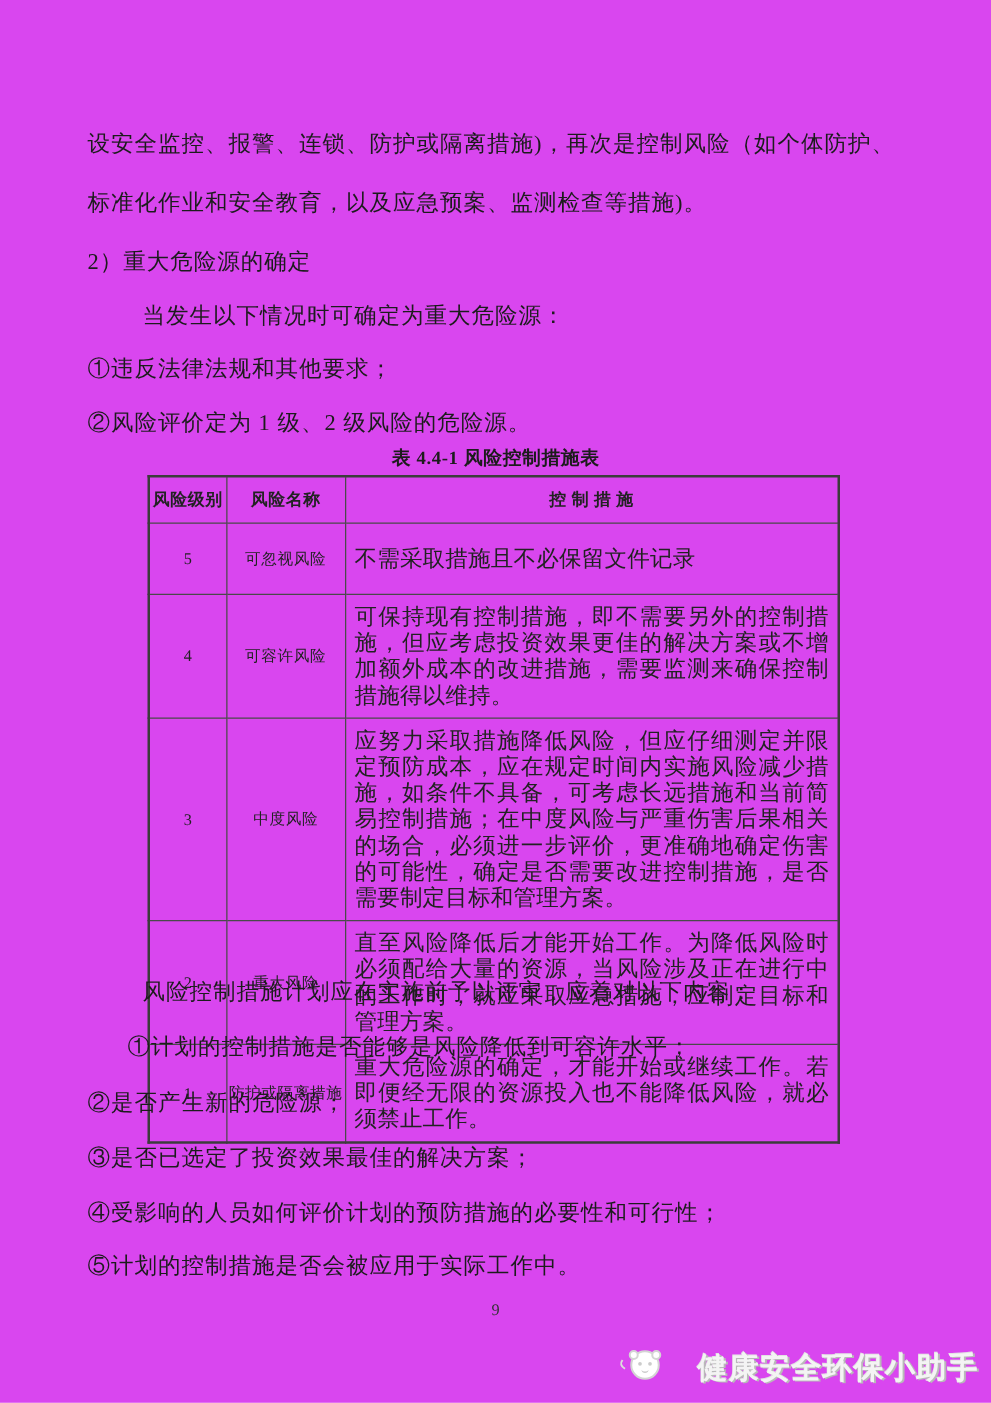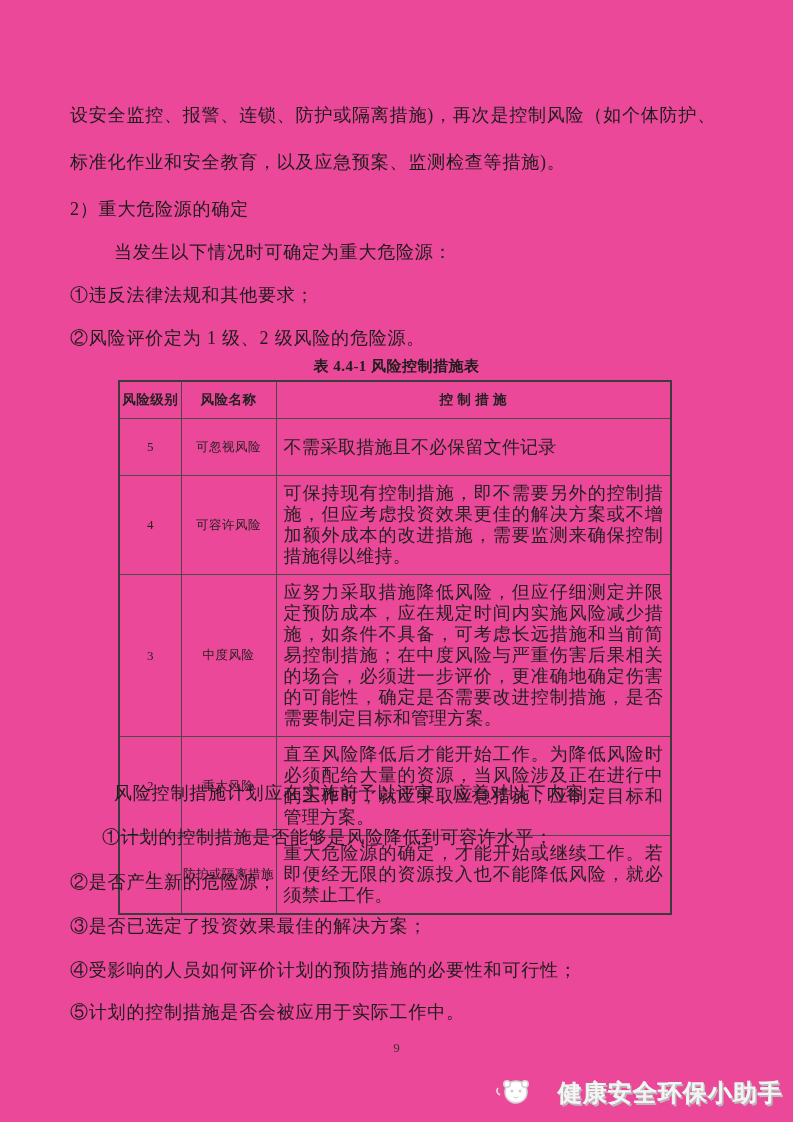--- a/index.html
+++ b/index.html
@@ -4,21 +4,21 @@
 <style>
   html,body{margin:0;padding:0;}
   body{
     width:793px;height:1122px;
     background:#fafafa;
     font-family:"Liberation Serif","DejaVu Serif",serif;
   }
   .page{
     position:relative;
     width:793px;height:1122px;
-    background:#ec4899;
+    background:#d946ef;
     color:#1c1c1c;
     overflow:hidden;
   }
   
   .bodyline{
     position:absolute;
     left:70px;
     width:665px;
     font-size:18px;
     letter-spacing:0.8px;

